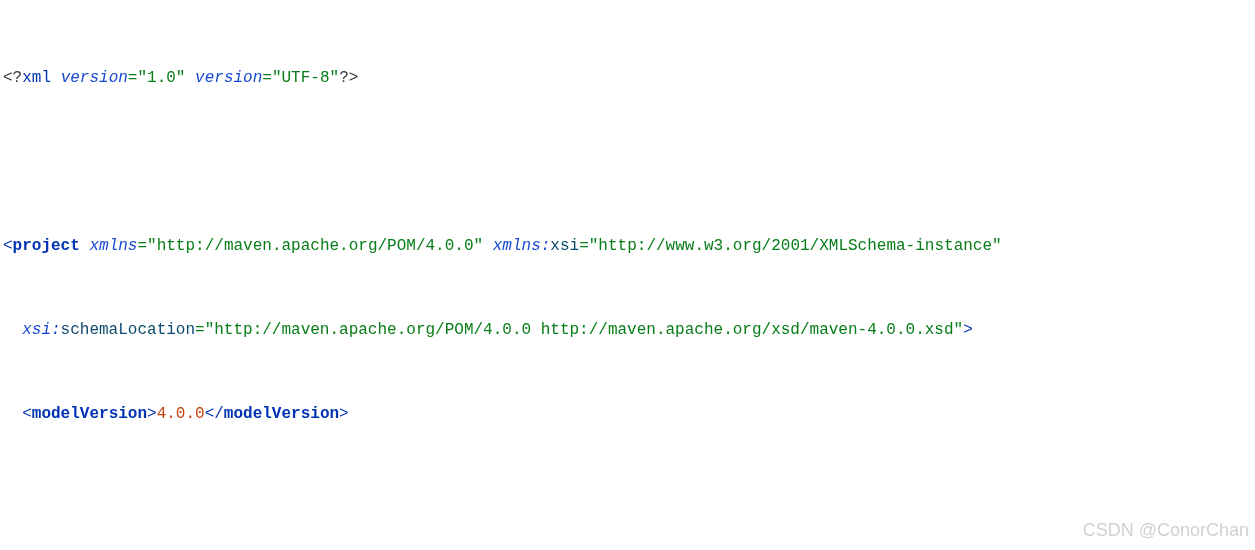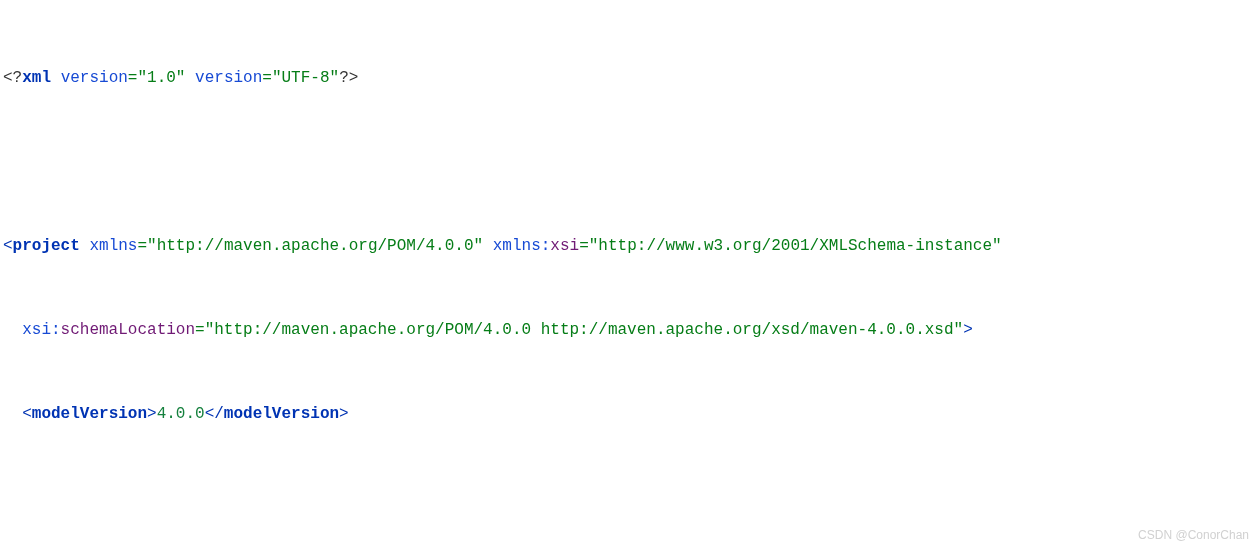--- a/index.html
+++ b/index.html
@@ -15,34 +15,34 @@
     position: relative;
   }
   .editor {
     padding: 8px 3px;
     white-space: pre;
   }
   .line { display: block; min-height: 1.75em; }
   .indent1 { padding-left: 2ch; }
 
   .pi-bracket { color: #333; }
-  .pi-target { color: #0033b3; font-weight: 700; }
-  .attr-name  { color: #174ad4; }
-  .attr-name2 { color: #701a75; }
+  .pi-target { color: #0033b3; font-weight: 400; }
+  .attr-name  { color: #174ad4; font-style: italic; }
+  .attr-name2 { color: #0c4a6e; }
   .attr-eq    { color: #067d17; }
   .attr-val   { color: #067d17; }
   .bracket    { color: #0033b3; }
   .tagname    { color: #0033b3; font-weight: 700; }
-  .text       { color: #15803d; }
+  .text       { color: #c2410c; }
 
   .watermark {
     position: absolute;
     right: 6px;
     bottom: 4px;
-    font-size: 12px;
+    font-size: 18px;
     color: #d1d1d1;
     font-family: Arial, sans-serif;
     text-align: center;
   }
 </style>
 </head>
 <body>
 
 <div class="editor">
 

